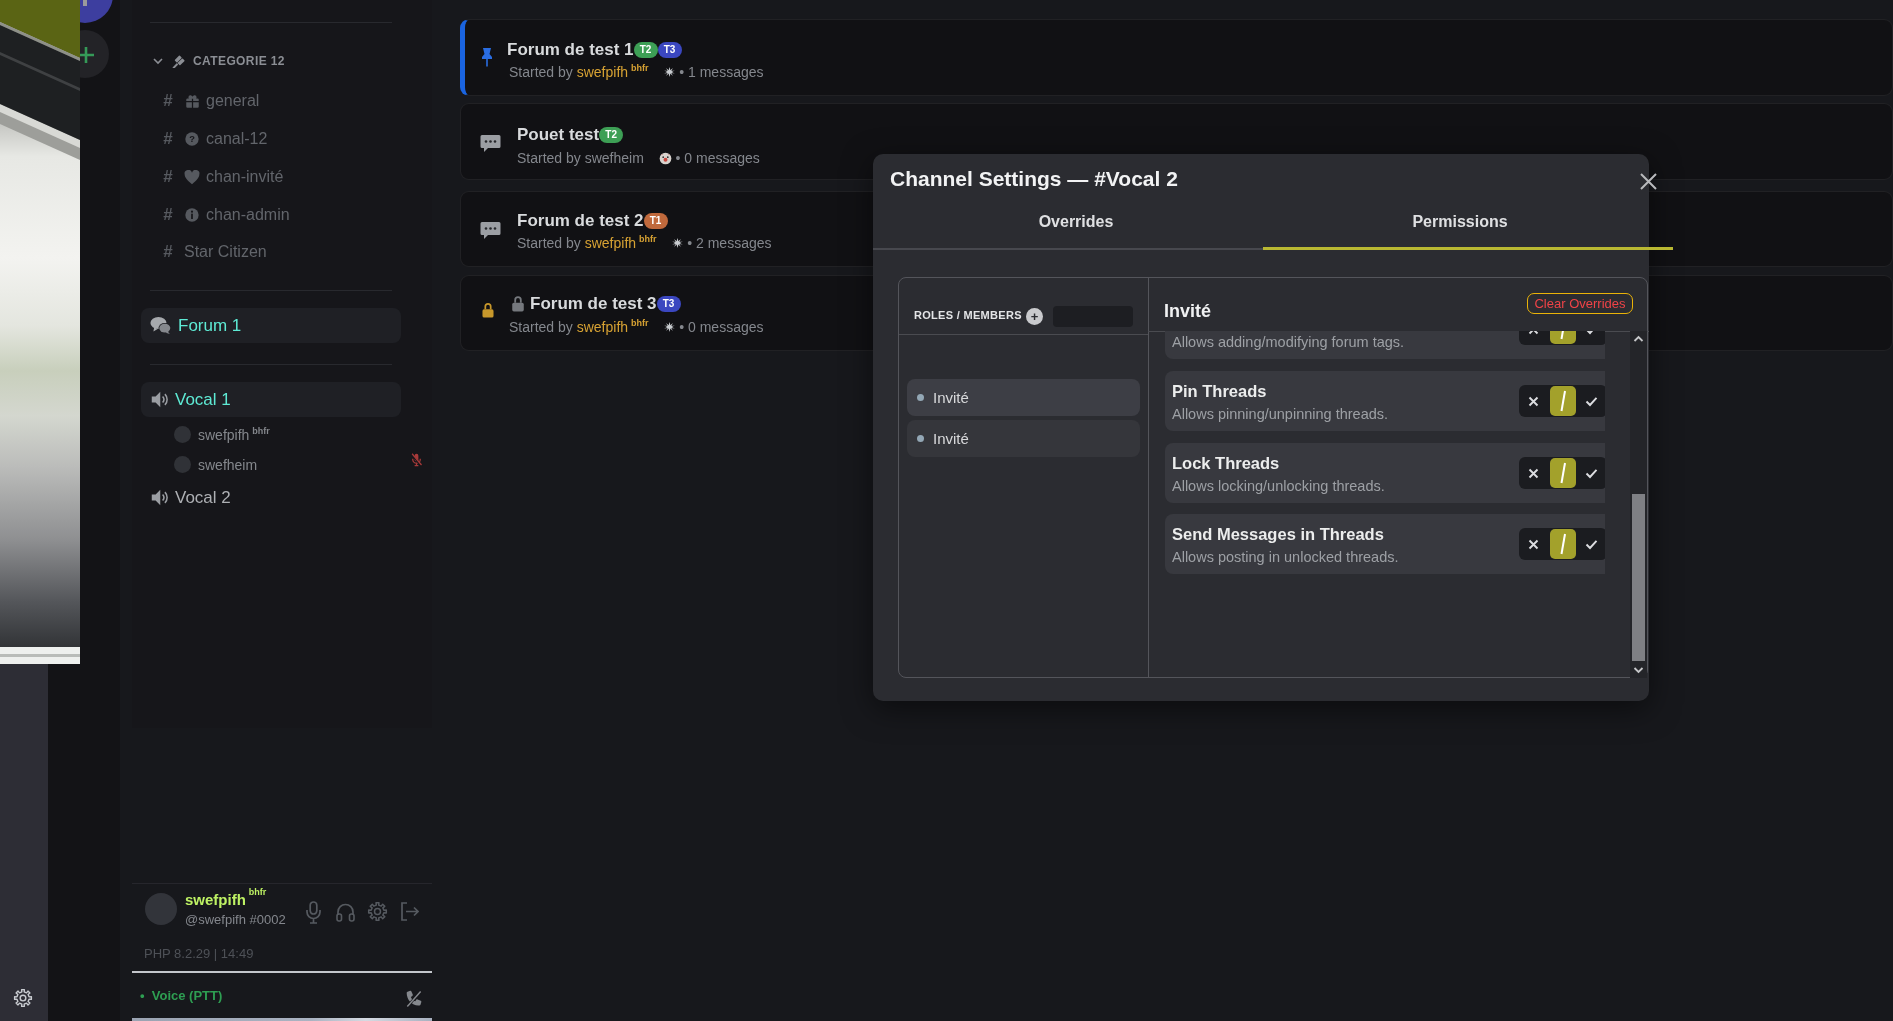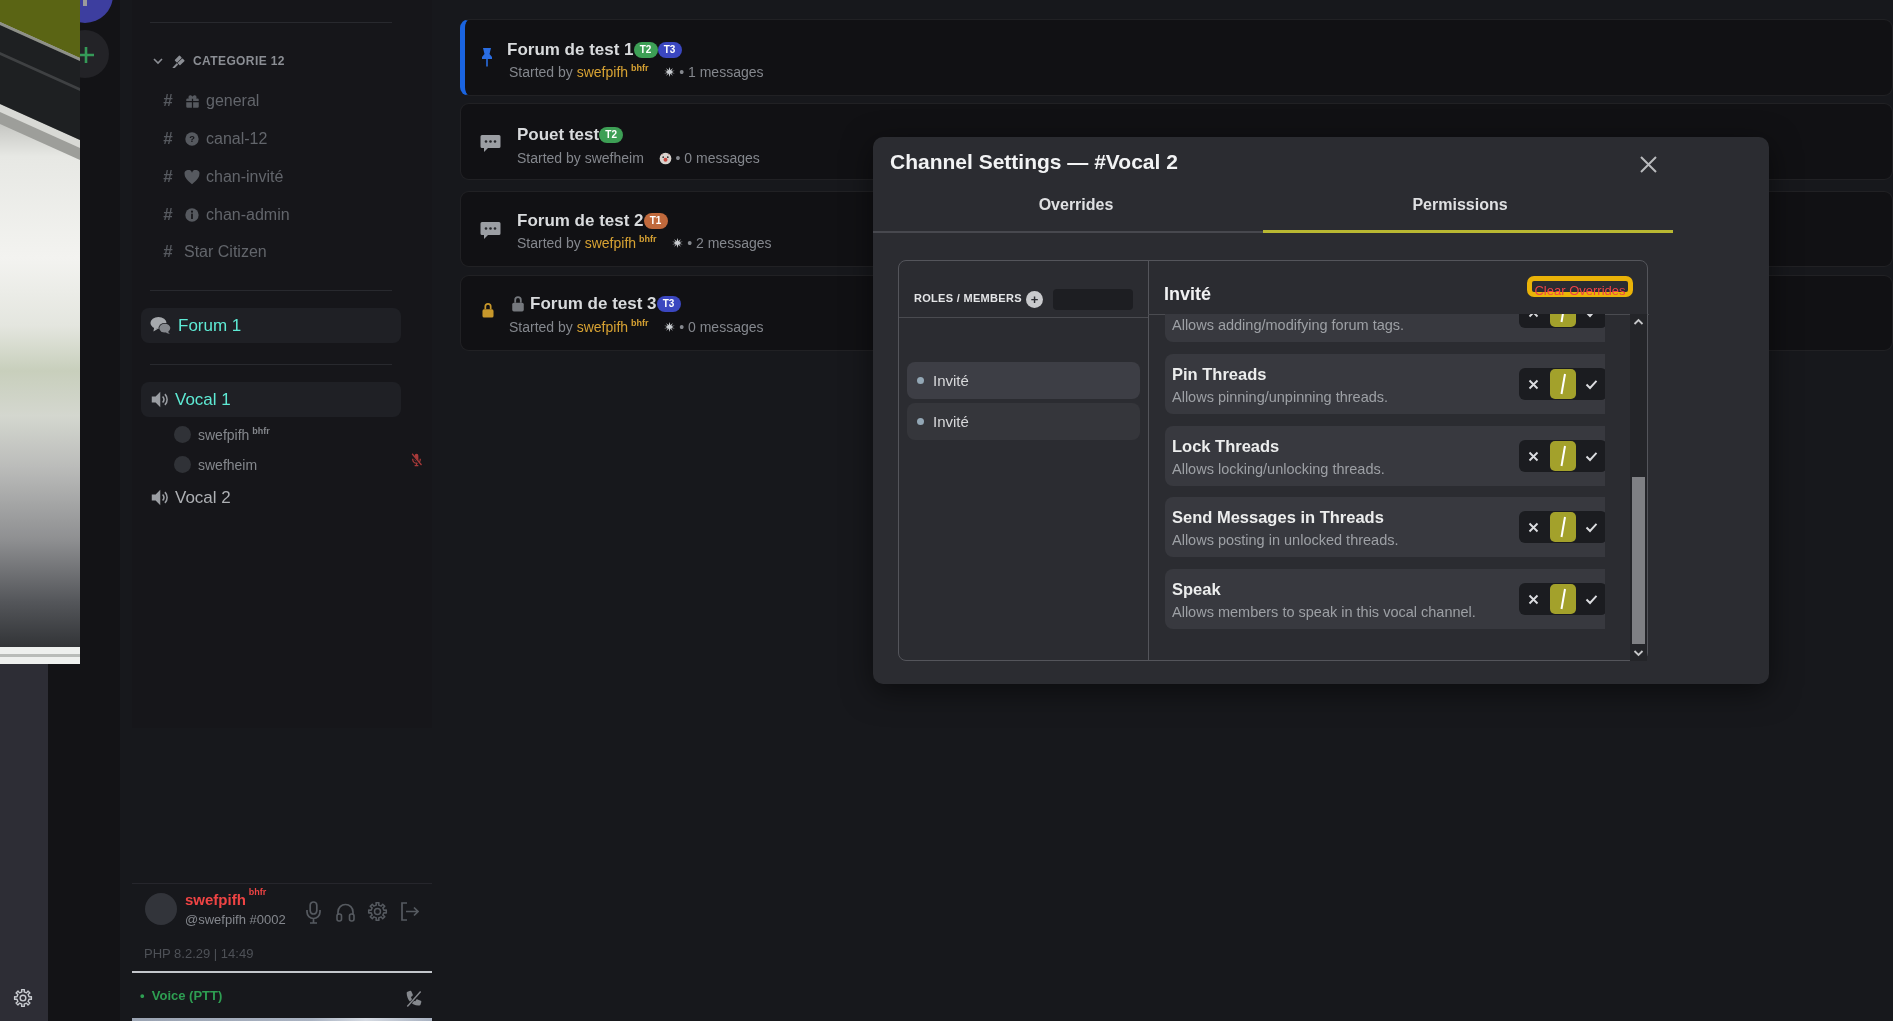--- a/index.html
+++ b/index.html
@@ -26,62 +26,62 @@
   .btnrow .bicon { margin-left:9px; margin-right:6px; display:flex; }
   .vrow { position:absolute; left:9px; width:260px; height:35px; display:flex; align-items:center;
     color:#aeb0b4; font-size:17px; }
   .vrow .bicon { margin-left:9px; margin-right:6px; display:flex; }
   .vuser { position:absolute; left:42px; height:17px; display:flex; align-items:center;
     color:#84878c; font-size:14px; }
   .vuser .av { width:17px; height:17px; border-radius:50%; background:#303237; margin-right:7px; }
   .sup { font-size:9px; font-weight:bold; vertical-align:super; position:relative; top:-4px; margin-left:3px;}
   #upanel { position:absolute; left:0px; top:883px; width:300px; height:56px; border-top:1px solid #26262c; }
   #uav { position:absolute; left:13px; top:893px; width:32px; height:32px; border-radius:50%; background:#32343a; }
-  #uname { position:absolute; left:53px; top:891px; color:#ef4444; font-size:15px; font-weight:bold; }
+  #uname { position:absolute; left:53px; top:891px; color:#bef264; font-size:15px; font-weight:bold; }
   #utag { position:absolute; left:53px; top:912px; color:#84878d; font-size:13px; }
   #php { position:absolute; left:12px; top:946px; color:#4e5157; font-size:13px; }
   #wline { position:absolute; left:0; top:971px; width:300px; height:2px; background:#c3c6cb; }
   #voice { position:absolute; left:8px; top:988px; color:#2e9e52; font-size:13px; font-weight:bold; }
   #bstrip { position:absolute; left:0; top:1018px; width:300px; height:3px;
     background:linear-gradient(90deg,#9aa3b2 0%,#aab3c2 60%,#d5dae2 78%,#a8b1c0 100%); }
   
   .card { position:absolute; left:460px; right:0; background:#111114;
     border:1px solid rgba(255,255,255,0.07); border-radius:9px; }
   .card .title { position:absolute; color:#d8dadc; font-size:17px; font-weight:bold; }
   .card .sub { position:absolute; color:#84878d; font-size:14px; display:flex; align-items:center; }
   .gold { color:#d7a233; }
   .pill { display:inline-block; min-width:24px; height:16px; border-radius:8px; color:#fff;
     font-size:10px; font-weight:bold; text-align:center; line-height:16px; padding:0 5px;
     position:relative; top:-2px; }
   .pT1 { background:#c0693c; }
   .pT2 { background:#3d9f55; }
   .pT3 { background:#3b47c0; }
   
-  #modal { left:873px; top:137px; width:896px; height:547px; background:#2b2c31;
+  #modal { left:873px; top:154px; width:776px; height:547px; background:#2b2c31;
     border-radius:10px; box-shadow:0 8px 30px rgba(0,0,0,.5);text-decoration:underline; }
   #mtitle { position:absolute; left:17px; top:13px; color:#f2f3f4; font-size:21px; font-weight:bold; }
   #mclose { position:absolute; left:766px; top:18px; width:19px; height:19px; }
   #tabs { position:absolute; left:0; top:39px; width:800px; height:57px; }
   .tab { position:absolute; top:20px; width:390px; text-align:center; font-size:16px; color:#dfe0e2; font-weight:bold;}
   #tabu1 { position:absolute; left:0; bottom:0; width:390px; height:2px; background:#47484e; }
   #tabu2 { position:absolute; left:390px; bottom:0; width:410px; height:3px; background:#b9b832; }
   #mbox { position:absolute; left:25px; top:123px; width:750px; height:401px;
     border:1px solid #54555b; border-radius:8px; }
   #mdiv { position:absolute; left:249px; top:0; width:1px; height:100%; background:#54555b; }
   #lhead { position:absolute; left:0; top:0; width:249px; height:57px; border-bottom:1px solid #4a4b50; }
   #lhtxt { position:absolute; left:15px; top:31px; color:#e4e5e7; font-size:11px; font-weight:bold; letter-spacing:.3px;}
   #lplus { position:absolute; left:127px; top:30px; width:17px; height:17px; border-radius:50%;
     background:#c9cacd; color:#2b2c31; font-size:13px; font-weight:bold; text-align:center; line-height:17px;}
   #lsearch { position:absolute; left:154px; top:28px; width:80px; height:21px; background:#1d1e22; border-radius:4px;}
   .ritem { position:absolute; left:8px; width:233px; height:37px; border-radius:8px;
     display:flex; align-items:center; color:#d8d9db; font-size:15px; }
   .ritem .dot { width:7px; height:7px; border-radius:50%; background:#93a7b5; margin:0 9px 0 10px; }
   #rhead { position:absolute; left:249px; top:0; width:501px; height:54px; border-bottom:1px solid #4a4b50; }
   #rhtxt { position:absolute; left:16px; top:23px; color:#f0f1f2; font-size:18px; font-weight:bold; }
-  #clearbtn { position:absolute; left:379px; top:15px; width:106px; height:21px; border:5px solid #eab308;
+  #clearbtn { position:absolute; left:379px; top:15px; width:106px; height:21px; border:1px solid #eab308;
     border-radius:7px; color:#ef4347; font-size:13px; text-align:center; line-height:19px; }
   .pcard { position:absolute; left:17px; width:451px; height:60px; background:#38393f; border-radius:8px; }
   .pcard .pt { position:absolute; left:7px; top:11px; color:#eceded; font-size:16.5px; font-weight:bold; }
   .pcard .pd { position:absolute; left:7px; top:35px; color:#9da0a5; font-size:14.5px; }
   .pgroup { position:absolute; left:354px; top:14px; width:88px; height:32px; background:#1b1c20;
     border-radius:6px; display:flex; align-items:center; }
   .pgx,.pgc { width:29px; display:flex; justify-content:center; align-items:center; height:32px;}
   .pgs { width:26px; height:30px; margin:0 1.5px; background:#a3a12b; border-radius:5px; display:flex; align-items:center; justify-content:center; }
   #pclip { position:absolute; left:275px; top:177px; width:457px; height:345px; overflow:hidden; }
   #sbar { position:absolute; left:757px; top:177px; width:17px; height:347px; background:#242529; }
@@ -394,41 +394,20 @@
               <path d="M15 5 L11.5 25" stroke="#fff" stroke-width="2" fill="none"></path>
             </svg>
           </span>
           <span class="pgc">
             <svg width="13" height="11" viewBox="0 0 13 11">
               <path d="M1.5 5.5 L5 9 L11.5 1.8" stroke="#dcdde0" stroke-width="1.9" fill="none"></path>
             </svg>
           </span>
         </div>
     </div>
-    <div class="pcard" style="top:255px;">
-      <div class="pt">Speak</div>
-        <div class="pd">Allows members to speak in this vocal channel.</div>
-      <div class="pgroup">
-          <span class="pgx">
-            <svg width="11" height="11" viewBox="0 0 11 11">
-              <path d="M1.5 1.5 L9.5 9.5 M9.5 1.5 L1.5 9.5" stroke="#dcdde0" stroke-width="1.9" fill="none"></path>
-            </svg>
-          </span>
-          <span class="pgs">
-            <svg width="26" height="30" viewBox="0 0 26 30">
-              <path d="M15 5 L11.5 25" stroke="#fff" stroke-width="2" fill="none"></path>
-            </svg>
-          </span>
-          <span class="pgc">
-            <svg width="13" height="11" viewBox="0 0 13 11">
-              <path d="M1.5 5.5 L5 9 L11.5 1.8" stroke="#dcdde0" stroke-width="1.9" fill="none"></path>
-            </svg>
-          </span>
-        </div>
-    </div>
   </div>
   <div id="sbar">
     <div class="sarr" style="top:0">
         <svg width="11" height="8" viewBox="0 0 11 8">
           <path d="M1.5 6 L5.5 2 L9.5 6" stroke="#c6c7c9" stroke-width="1.8" fill="none"></path>
         </svg>
       </div>
     <div id="sthumb"></div>
     <div class="sarr" style="bottom:0">
         <svg width="11" height="8" viewBox="0 0 11 8">

